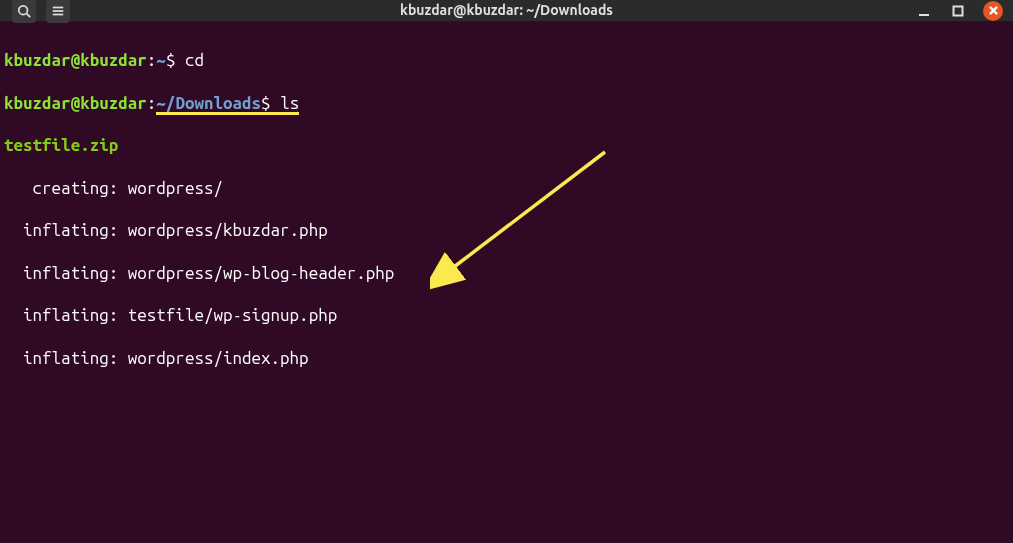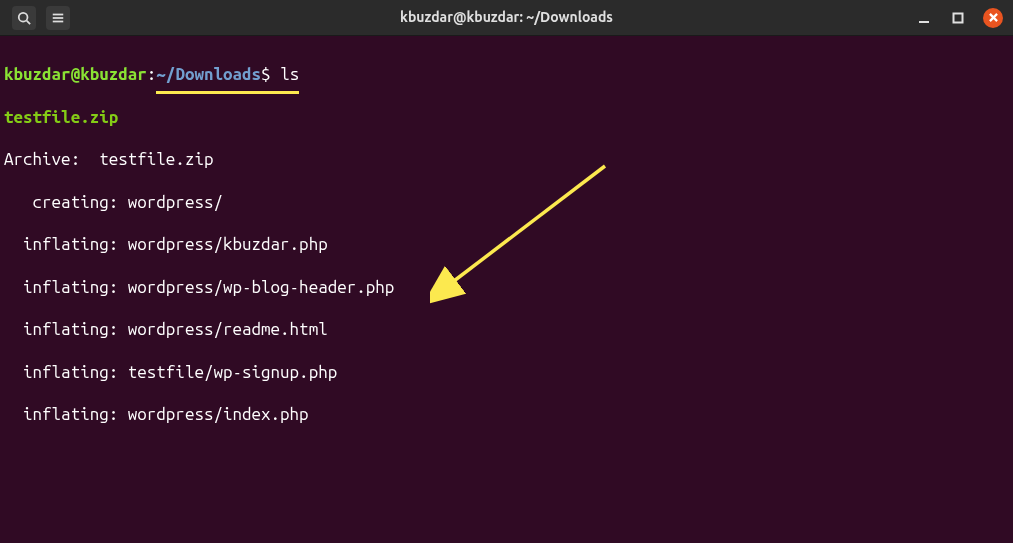--- a/index.html
+++ b/index.html
@@ -8,21 +8,21 @@
       height: 543px;
       background: #300a24;
       font-family: 'Ubuntu Mono', 'DejaVu Sans Mono', 'Courier New', monospace;
       font-size: 17px;
       line-height: 1.25;
       color: #ffffff;
       overflow: hidden;
       position: relative;
     }
     .titlebar {
-      height: 36px;
+      height: 22px;
       background: #2b2b2b;
       display: flex;
       align-items: center;
       justify-content: center;
       position: relative;
       border-bottom: 1px solid #1a1a1a;
     }
     .titlebar-title {
       color: #e0e0e0;
       font-family: 'Ubuntu', sans-serif;
@@ -78,21 +78,21 @@
     .close-btn svg { width: 9px; height: 9px; stroke: #fff; fill: none; stroke-width: 2.5; }
     .terminal {
       padding: 6px 4px 4px 4px;
       white-space: pre;
       position: relative;
     }
     .fg-user { color: #8ae234; font-weight: bold; }
     .fg-path { color: #729fcf; font-weight: bold; }
     .fg-w { color: #ffffff; }
     .fg-red { color: #84cc16; font-weight: bold; }
-    .underline-yellow { border-bottom: 3px solid #fce94f; padding-bottom: 8px; }
+    .underline-yellow { border-bottom: 3px solid #fce94f; padding-bottom: 0px; }
     .line { display: block; }
     .arrow {
       position: absolute;
       top: 120px;
       left: 430px;
       pointer-events: none;
     }
   </style>
 </head>
 <body>
@@ -128,27 +128,26 @@
     <div class="close-btn">
       <svg viewBox="0 0 10 10">
           <line x1="1" y1="1" x2="9" y2="9"></line>
           <line x1="9" y1="1" x2="1" y2="9"></line>
         </svg>
     </div>
   </div>
 </div>
 
 <div class="terminal">
+<span class="line"><span class="fg-user">kbuzdar@kbuzdar</span><span class="fg-w">:</span><span class="fg-path">~</span><span class="fg-w">$</span><span class="fg-w"> cd</span></span>
 <span class="line"><span class="fg-user">kbuzdar@kbuzdar</span><span class="fg-w">:</span><span class="fg-path underline-yellow">~/Downloads</span><span class="fg-w underline-yellow">$</span><span class="fg-w underline-yellow"> ls</span></span>
 <span class="line fg-red">testfile.zip</span>
-<span class="line fg-w">Archive:  testfile.zip</span>
 <span class="line fg-w">   creating: wordpress/</span>
 <span class="line fg-w">  inflating: wordpress/kbuzdar.php</span>
 <span class="line fg-w">  inflating: wordpress/wp-blog-header.php</span>
-<span class="line fg-w">  inflating: wordpress/readme.html</span>
 <span class="line fg-w">  inflating: testfile/wp-signup.php</span>
 <span class="line fg-w">  inflating: wordpress/index.php</span>
 
 
 
 
 
 
 
 

